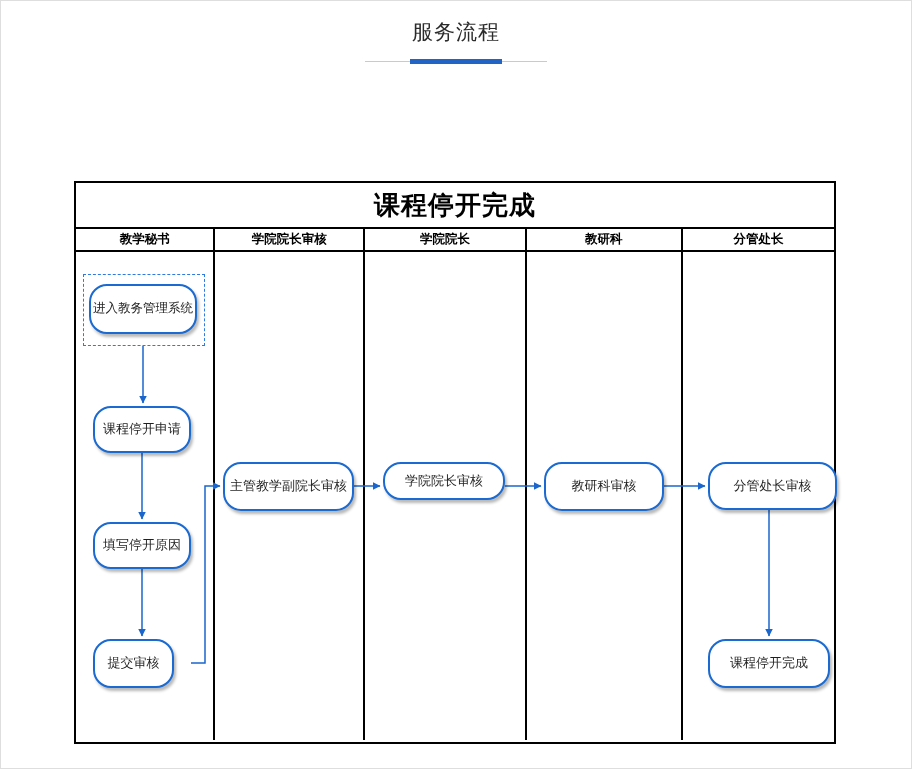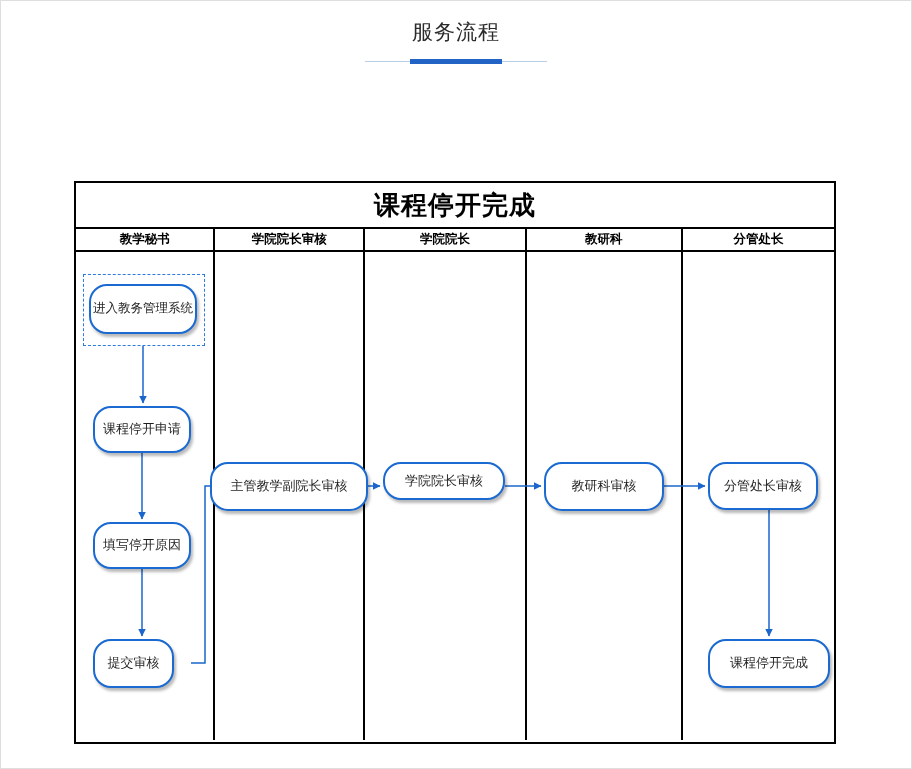--- a/index.html
+++ b/index.html
@@ -92,24 +92,24 @@
     position: absolute;
     border: 1.5px dashed #2e7ae0;
     background: transparent;
   }
   
   .n-dash  { left:   9px; top:  93px; width: 122px; height: 72px; }
   .n1 { left:  15px; top: 103px; width: 108px; height: 50px; font-size: 12.5px; }
   .n2 { left:  19px; top: 225px; width:  98px; height: 47px; }
   .n3 { left:  19px; top: 341px; width:  98px; height: 47px; }
   .n4 { left:  19px; top: 458px; width:  81px; height: 49px; }
-  .n5 { left: 136px; top: 281px; width: 158px; height: 49px; }
+  .n5 { left: 149px; top: 281px; width: 131px; height: 49px; }
   .n6 { left: 309px; top: 281px; width: 122px; height: 38px; }
   .n7 { left: 470px; top: 281px; width: 120px; height: 49px; }
-  .n8 { left: 634px; top: 281px; width: 110px; height: 48px; }
+  .n8 { left: 634px; top: 281px; width: 129px; height: 48px; }
   .n9 { left: 634px; top: 458px; width: 122px; height: 49px; }
 </style>
 </head>
 <body>
 
 <div class="card">
 
   <div class="page-header">
     <div class="page-title">服务流程</div>
     <div class="title-underline">

